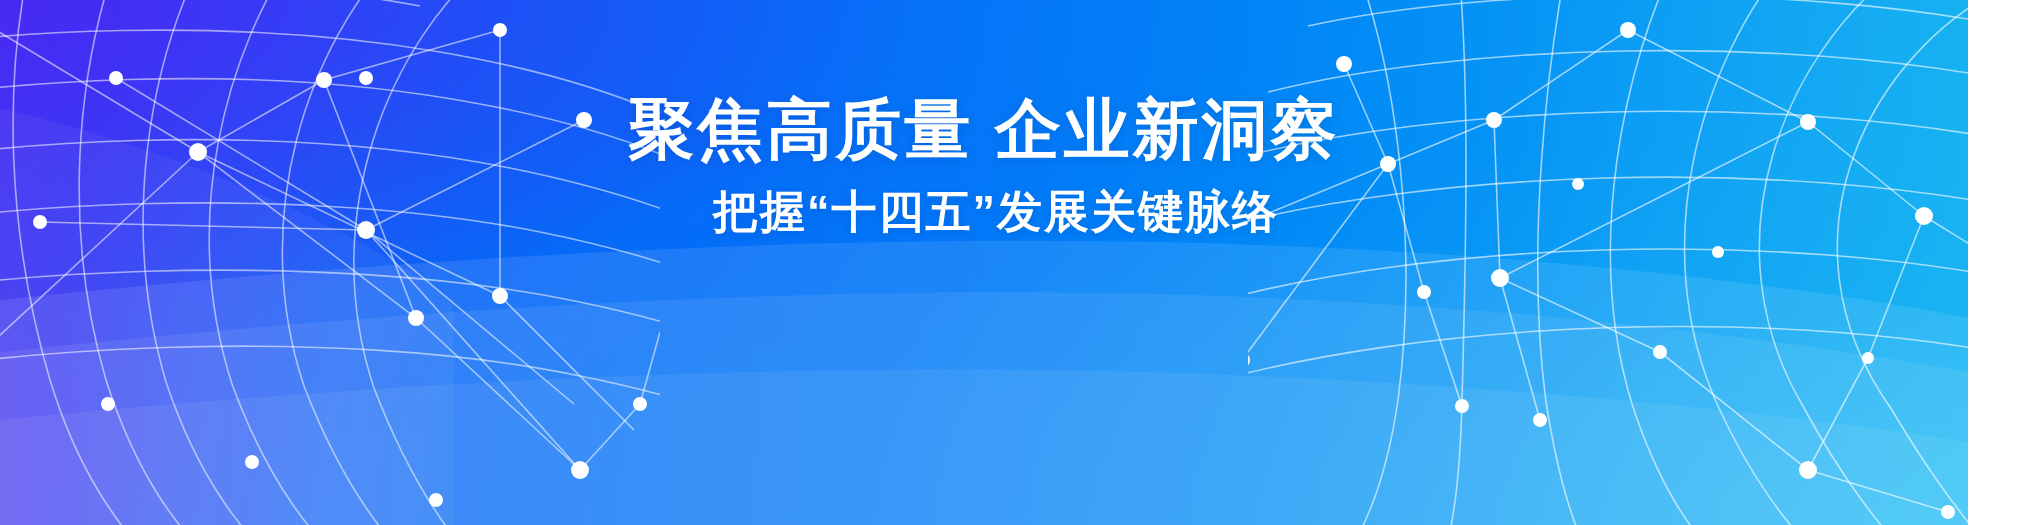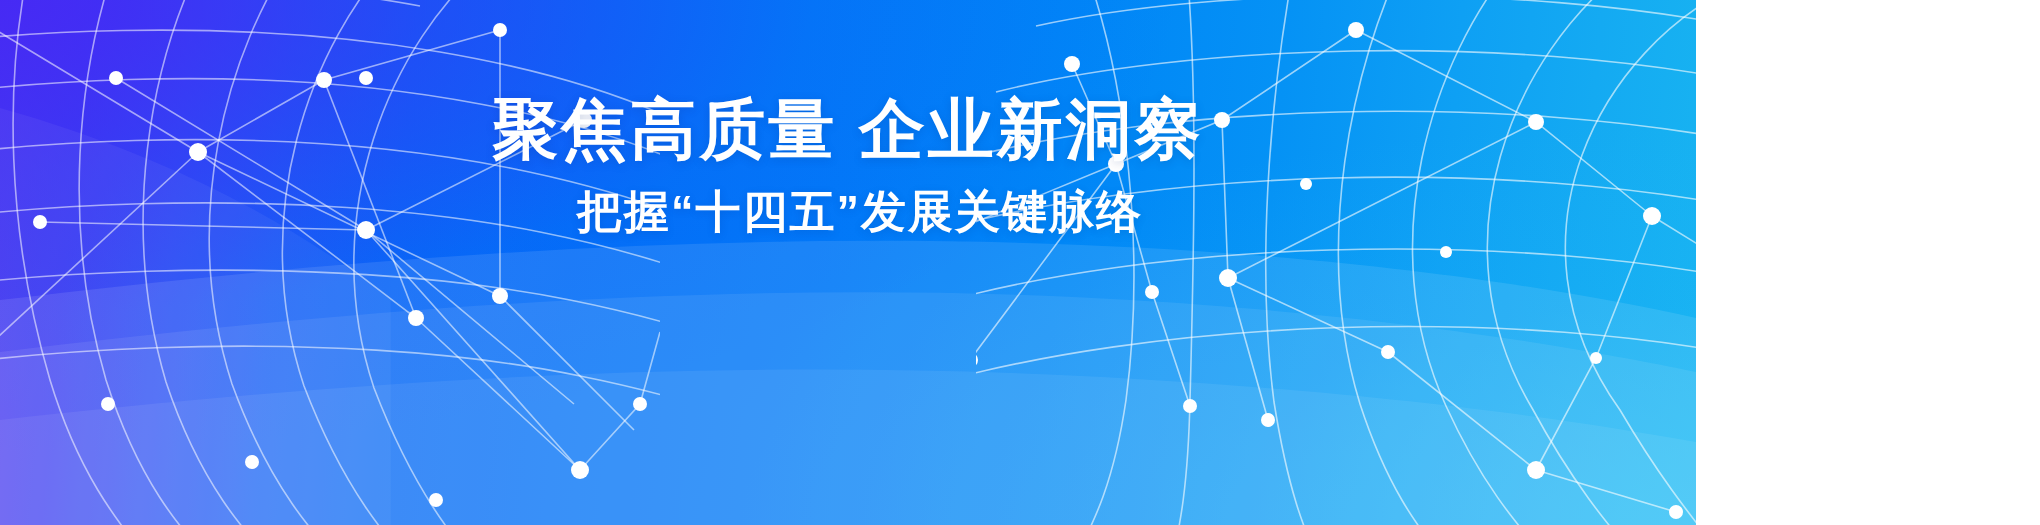--- a/index.html
+++ b/index.html
@@ -2,21 +2,21 @@
 <html><head>
 <meta charset="utf-8">
 <style>
   html, body {
     margin: 0;
     padding: 0;
     background: #ffffff;
   }
   #banner {
     position: relative;
-    width: 1696px;
+    width: 1968px;
     height: 525px;
     overflow: hidden;
     font-family: "Liberation Sans", "DejaVu Sans", sans-serif;
   }
 
   
   .bg-gradient {
     position: absolute;
     inset: 0;
     background: linear-gradient(95deg,

